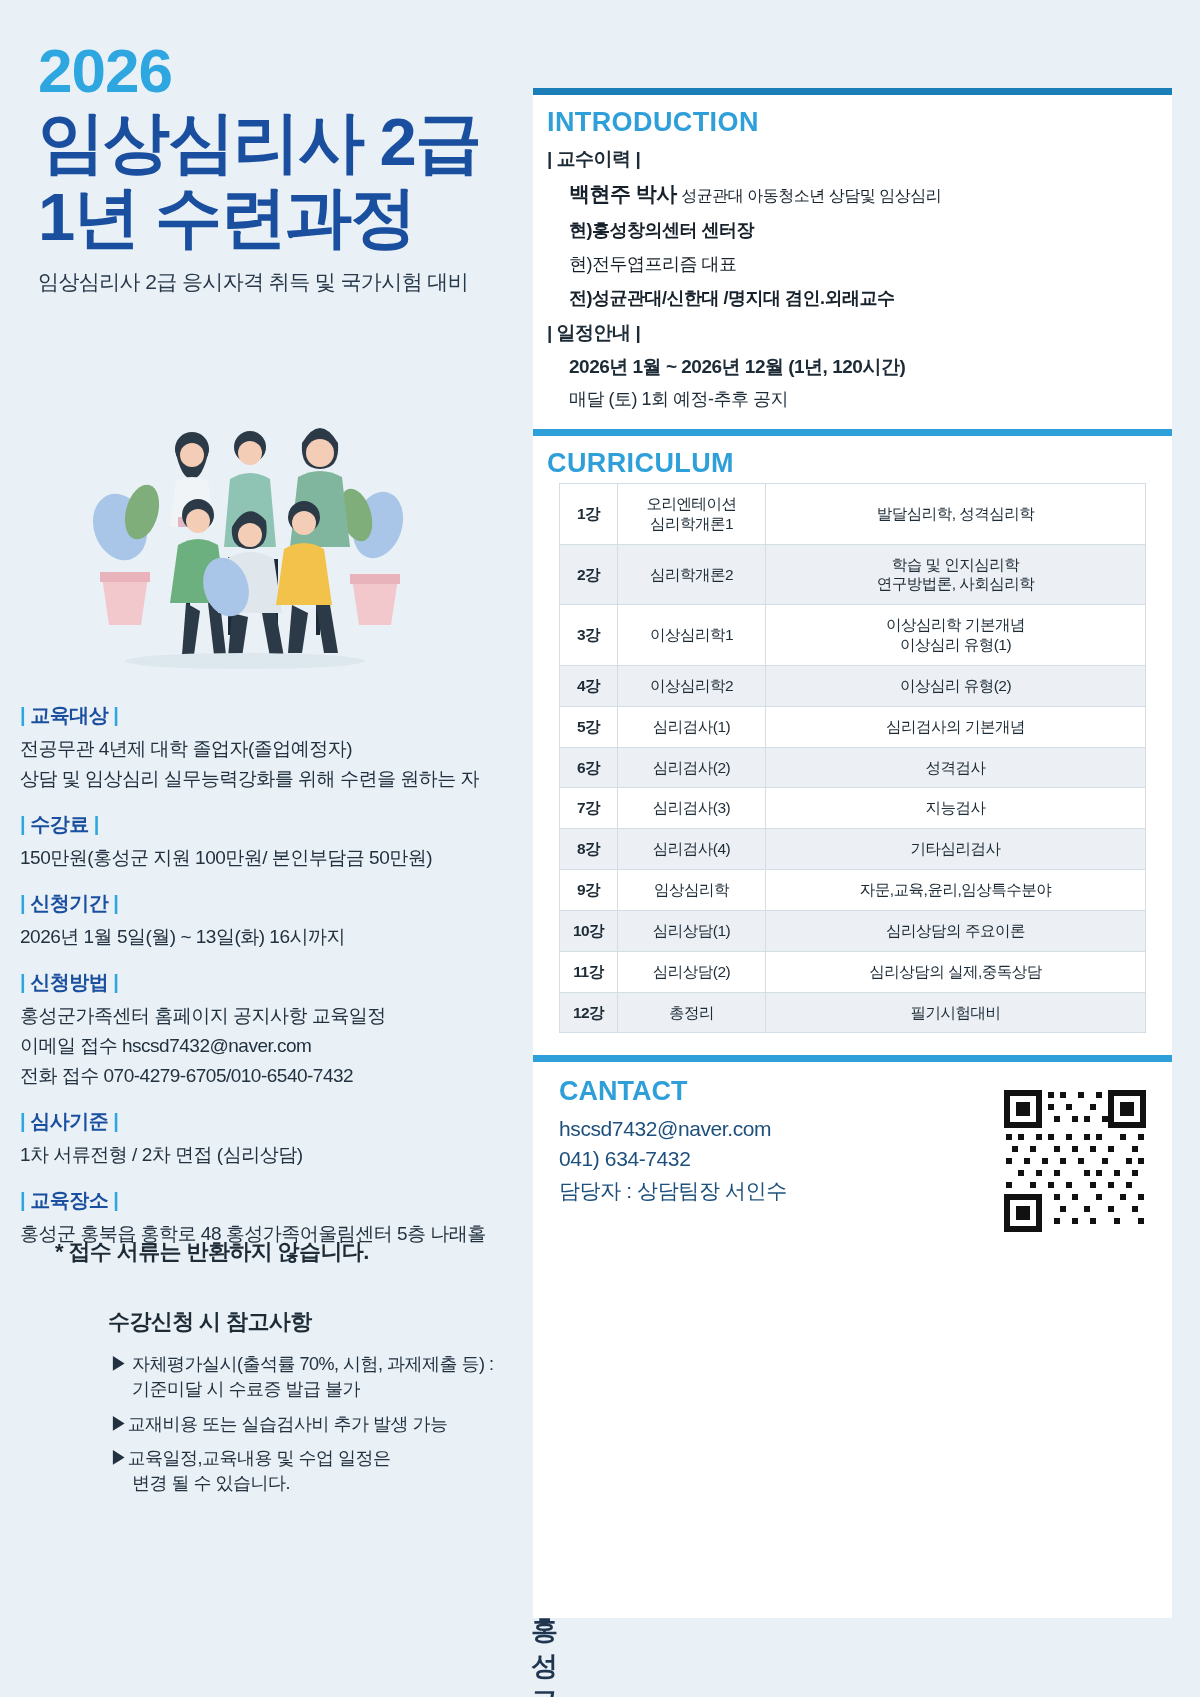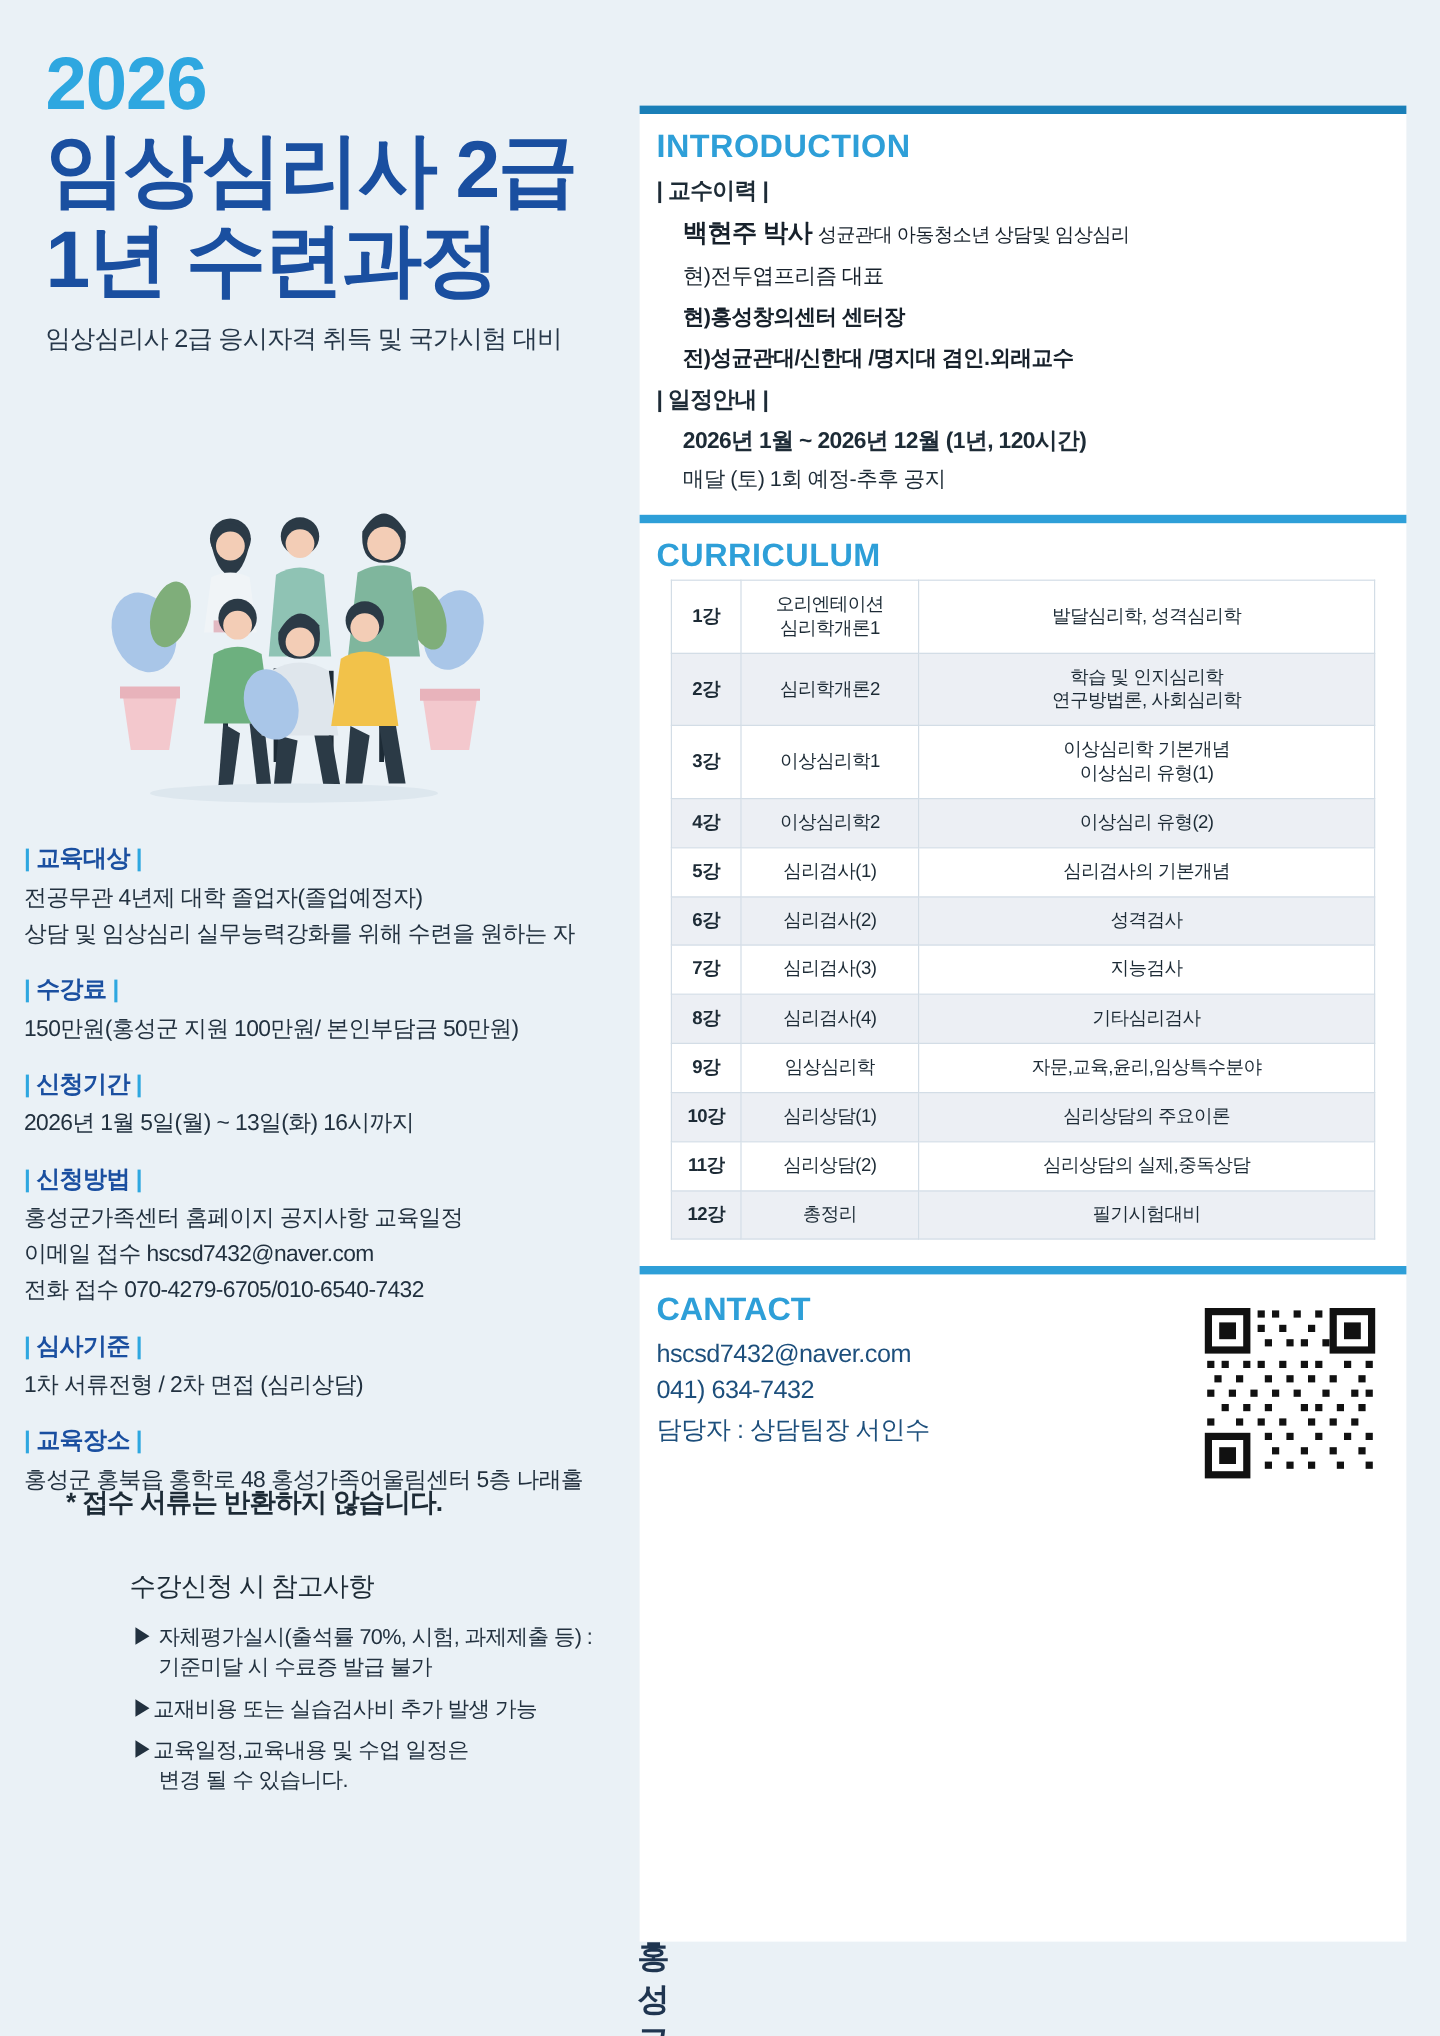--- a/index.html
+++ b/index.html
@@ -43,21 +43,21 @@
   .info h3::after { content: " |"; color: #2ea7e0; }
   .info p { font-size: 19px; line-height: 1.42; margin: 0 0 3px 0; color: #22313f; letter-spacing: -0.5px; }
   .info .grp { margin-bottom: 18px; }
 
   .notice {
     position: absolute; left: 55px; top: 1225px;
     font-size: 22px; font-weight: bold; color: #1d2b36; letter-spacing: -0.6px;
   }
   .ref-title {
     position: absolute; left: 108px; top: 1295px;
-    font-size: 22px; font-weight: normal; color: #1d2b36; letter-spacing: -0.6px;
+    font-size: 22px; font-weight: bold; color: #1d2b36; letter-spacing: -0.6px;
   }
   .ref-list { position: absolute; left: 110px; top: 1340px; width: 440px; }
   .ref-list .ri { font-size: 18px; line-height: 1.38; margin-bottom: 10px; letter-spacing: -0.5px; color: #22313f; }
   .ref-list .ri .ind { display: block; padding-left: 22px; }
 
   
   .footer-logo { position: absolute; left: 455px; top: 1600px; display: flex; align-items: center; gap: 14px; }
   .logo-mark { position: relative; width: 62px; height: 62px; }
   .logo-text { font-size: 27px; font-weight: bold; color: #1f3550; letter-spacing: -1px; }
 
@@ -99,21 +99,21 @@
   table.cur td {
     border: 1px solid #d3dde6; font-size: 15.5px; text-align: center;
     padding: 10px 4px; letter-spacing: -0.5px; color: #1d2b36;
     line-height: 1.28;
   }
   table.cur td.n { width: 58px; font-weight: bold; font-size: 15.5px; }
   table.cur td.t { width: 148px; }
   table.cur tr.alt td { background: #eceff4; }
 
   
-  .contact { padding: 0 14px; position: relative; }
+  .contact { padding: 0 26px; position: relative; }
   .contact .ch {
     font-size: 27px; font-weight: bold; color: #2e9fd8; margin: 14px 0 10px 0;
   }
   .contact .cl { font-size: 21px; color: #1d4f7c; margin-bottom: 6px; letter-spacing: -0.4px; }
   .qr { position: absolute; right: 22px; top: 10px; width: 150px; height: 150px; }
 </style>
 </head>
 <body>
 
 <div class="poster">
@@ -267,22 +267,22 @@
     <div class="bar dark"></div>
 
     <div class="sec">
       <div class="sec-h">INTRODUCTION</div>
       <div class="sub-h">교수이력</div>
       <div class="prof">
         <div class="line">
           <span class="name">백현주 박사</span>
           <span class="small">성균관대 아동청소년 상담및 임상심리</span>
         </div>
+        <div class="line b">현)홍성창의센터 센터장</div>
         <div class="line">현)전두엽프리즘 대표</div>
-        <div class="line b">현)홍성창의센터 센터장</div>
         <div class="line b">전)성균관대/신한대 /명지대 겸인.외래교수</div>
       </div>
 
       <div class="sub-h">일정안내</div>
       <div class="sched">
         <div class="l1">2026년 1월 ~ 2026년 12월 (1년, 120시간)</div>
         <div class="l2">매달 (토) 1회 예정-추후 공지</div>
       </div>
     </div>
 

